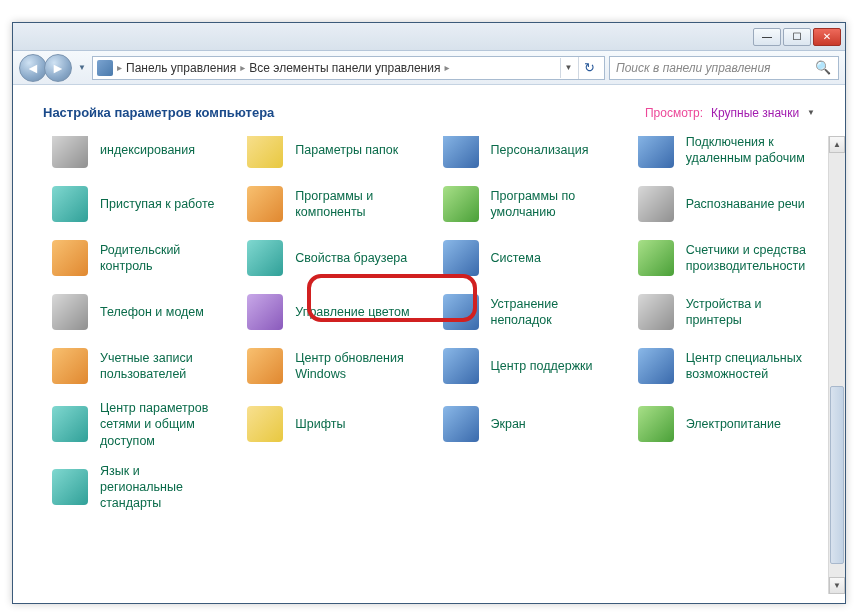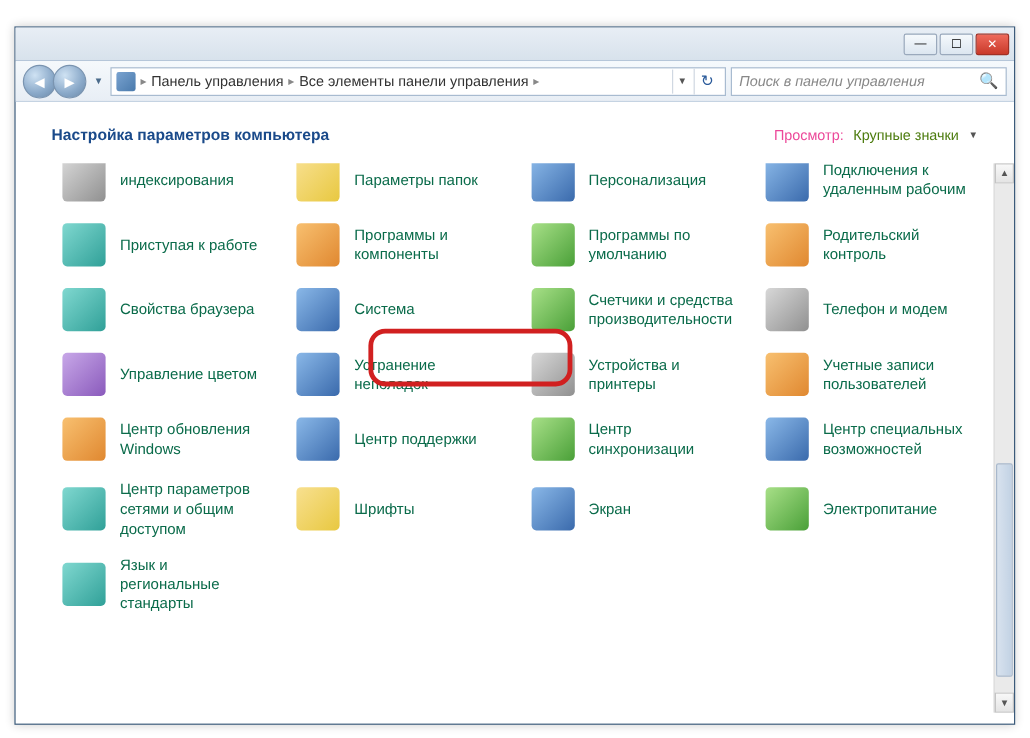--- a/index.html
+++ b/index.html
@@ -174,21 +174,21 @@
     color: #1a4a8a;
     font-weight: bold;
   }
   .view-control {
     display: flex;
     align-items: center;
     gap: 8px;
     font-size: 12px;
   }
   .view-label { color: #ec4899; }
-  .view-value { color: #4d7c0f; }
+  .view-value { color: #a21caf; }
   .view-arrow { color: #555; font-size: 8px; }
   .items-viewport {
     position: relative;
     height: calc(100% - 60px);
     overflow: hidden;
   }
   .items-grid {
     position: absolute;
     left: 5px;
     right: 14px;
@@ -370,20 +370,26 @@
               <div class="item-label">Программы и компоненты</div>
             </div>
             <div class="item">
               <div class="item-icon">
                 <div class="ico ico-green"></div>
               </div>
               <div class="item-label">Программы по умолчанию</div>
             </div>
             <div class="item">
               <div class="item-icon">
+                <div class="ico ico-gray"></div>
+              </div>
+              <div class="item-label">Распознавание речи</div>
+            </div>
+            <div class="item">
+              <div class="item-icon">
                 <div class="ico ico-orange"></div>
               </div>
               <div class="item-label">Родительский контроль</div>
             </div>
             <div class="item">
               <div class="item-icon">
                 <div class="ico ico-teal"></div>
               </div>
               <div class="item-label">Свойства браузера</div>
             </div>
@@ -433,26 +439,20 @@
               <div class="item-icon">
                 <div class="ico ico-orange"></div>
               </div>
               <div class="item-label">Центр обновления Windows</div>
             </div>
             <div class="item">
               <div class="item-icon">
                 <div class="ico ico-blue"></div>
               </div>
               <div class="item-label">Центр поддержки</div>
-            </div>
-            <div class="item">
-              <div class="item-icon">
-                <div class="ico ico-green"></div>
-              </div>
-              <div class="item-label">Центр синхронизации</div>
             </div>
             <div class="item">
               <div class="item-icon">
                 <div class="ico ico-blue"></div>
               </div>
               <div class="item-label">Центр специальных возможностей</div>
             </div>
             <div class="item">
               <div class="item-icon">
                 <div class="ico ico-teal"></div>

